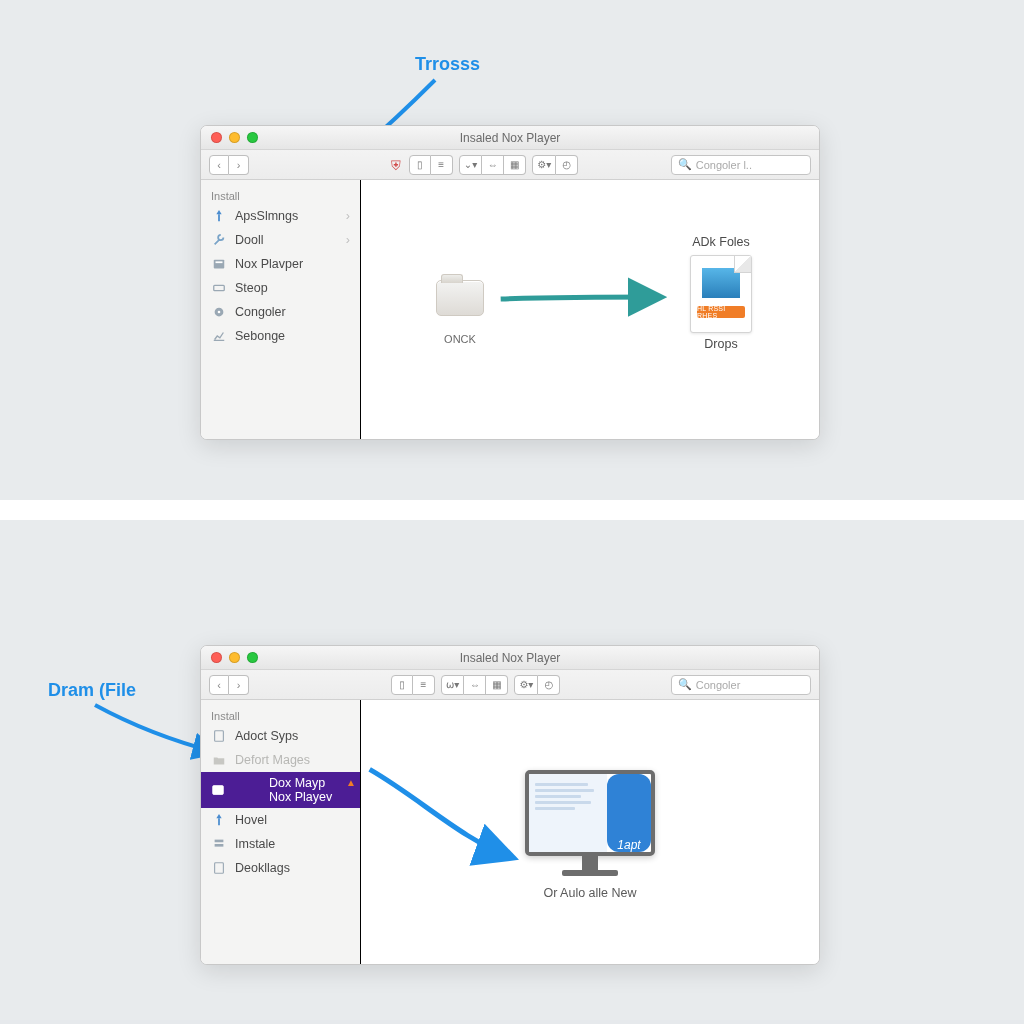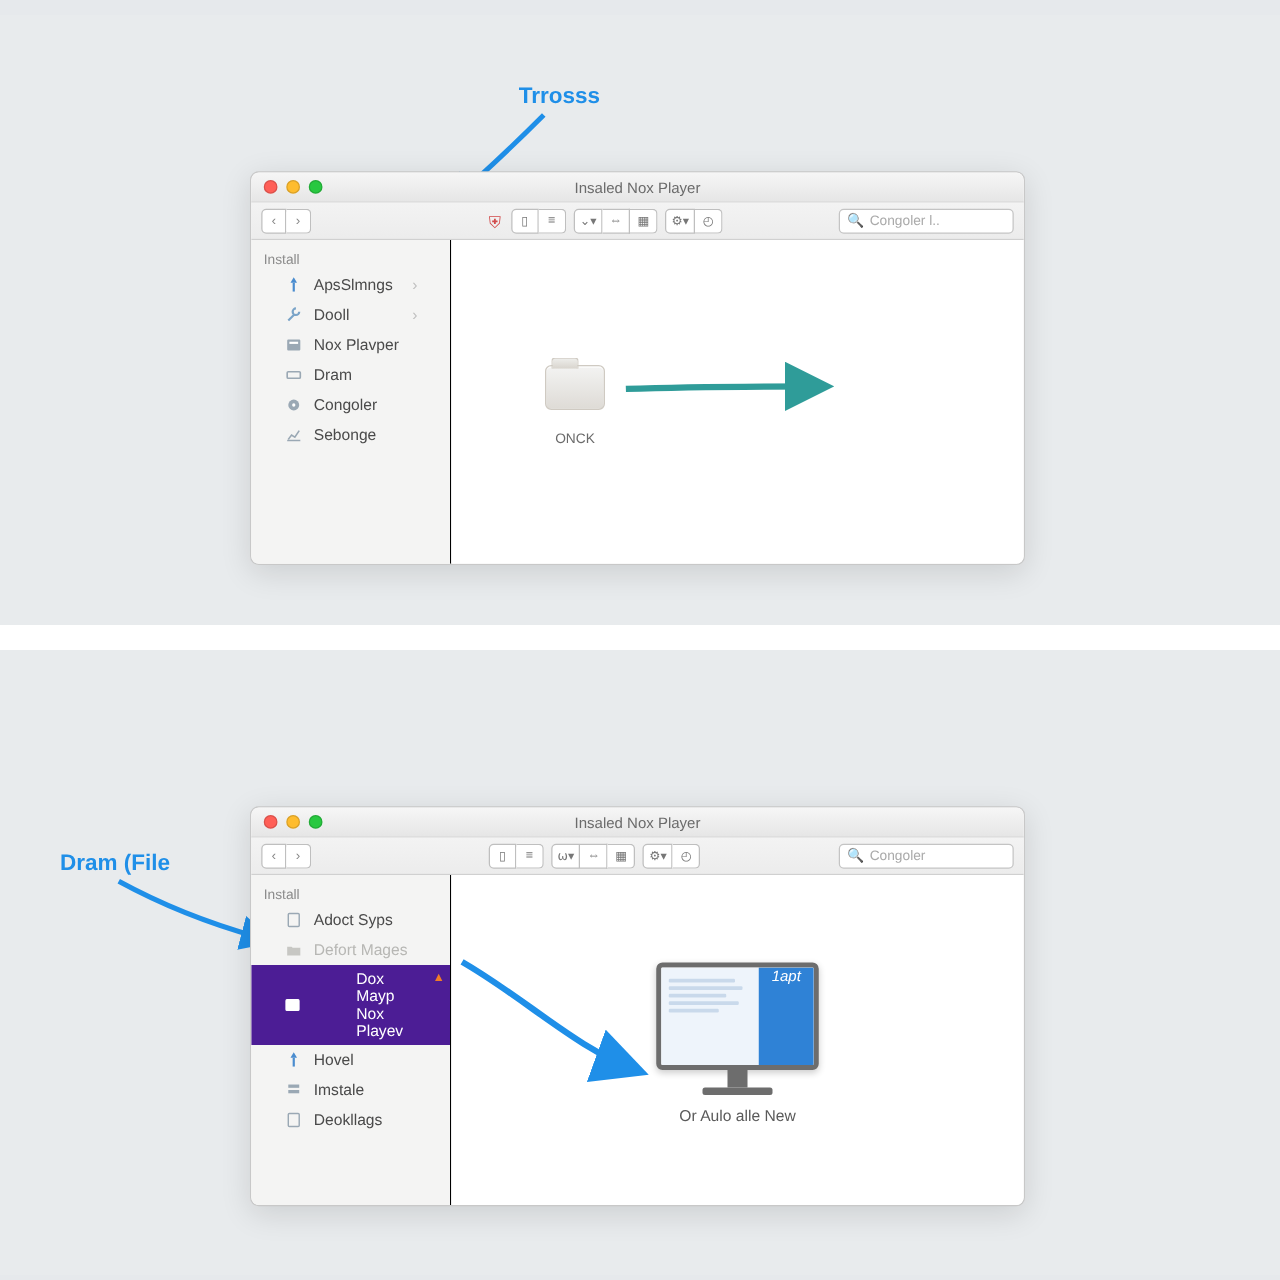--- a/index.html
+++ b/index.html
@@ -9,21 +9,21 @@
     font-family: -apple-system, "Helvetica Neue", Arial, sans-serif;
     font-size: 13px;
     color: #3a3a3a;
     overflow: hidden;
   }
 
   .panel {
     position: absolute; left: 0; width: 1024px;
     background: #e8ebed;
   }
-  .panel-1 { top: 12px; height: 500px; }
+  .panel-1 { top: 0; height: 500px; }
   .panel-2 { top: 520px; height: 500px; }
   .gap { position:absolute; top:500px; left:0; width:1024px; height:20px; background:#fff;}
 
   .callout {
     position: absolute;
     color: #1f8fe8;
     font-weight: 700;
     font-size: 18px;
   }
 
@@ -72,21 +72,21 @@
   }
 
   .body { display:flex; height: calc(100% - 54px); }
   .sidebar {
     width: 160px; background:#f4f4f3; border-right:1px solid #000000;
     padding-top:6px;
   }
   .sb-head { font-size:11px; color:#8b8b8b; padding:4px 10px 2px; }
   .sb-item {
     display:flex; align-items:center; gap:8px;
-    padding:4px 26px; font-size:12.5px; color:#4a4a4a; position:relative;
+    padding:4px 10px; font-size:12.5px; color:#4a4a4a; position:relative;
   }
   .sb-item .chev { margin-left:auto; color:#c0c0c0;}
   .sb-item.selected { background:#4c1d95; color:#fff;gap:44px; }
   .sb-item.selected .sb-ico svg * { stroke:#fff; fill:#fff; }
   .sb-ico { width:16px; height:16px; display:flex;align-items:center;justify-content:center;}
   .content { flex:1; background:#fff; position:relative; }
 
   
   svg.overlay { position:absolute; inset:0; width:100%; height:100%; pointer-events:none; }
 
@@ -134,21 +134,21 @@
   
   .monitor{
     position:absolute; left:50%; transform:translateX(-50%);
     display:flex;flex-direction:column;align-items:center;
   }
   .screen{
     width:130px;height:86px;border:4px solid #6d6d6d;border-radius:5px;background:#fff;
     display:flex; overflow:hidden; box-shadow:0 2px 6px rgba(0,0,0,.2);
   }
   .screen-left{flex:1.2;background:#eef4fb;padding:6px;}
-  .screen-right{flex:.8;background:#2f82d6;display:flex;align-items:flex-start;justify-content:center;}
+  .screen-right{flex:.8;background:#2f82d6;display:flex;align-items:flex-end;justify-content:center;border-radius:12px;}
   .lines{height:3px;background:#c9d9eb;margin:3px 0;border-radius:1px;}
   .screen-right span{color:#fff;font-size:12px;font-style:italic;}
   .stand{width:16px;height:14px;background:#6d6d6d;}
   .base{width:56px;height:6px;background:#6d6d6d;border-radius:2px;}
   .mon-caption{margin-top:10px;font-size:12.5px;color:#5a5a5a;}
 
   .flame{position:absolute;right:4px;top:5px;font-size:10px;color:#f07d27;}
 
   .shield-ico{color:#d24b4b;font-size:13px;margin-right:2px;display:inline-block;transform:translateY(1px);}
 
@@ -236,21 +236,21 @@
               </svg>
           </span>
           <span>Nox Plavper</span>
         </div>
         <div class="sb-item">
           <span class="sb-ico">
             <svg width="14" height="14" viewBox="0 0 16 16">
                 <rect x="2" y="5" width="12" height="6" rx="1" fill="none" stroke="#9aa8b4" stroke-width="1.5"></rect>
               </svg>
           </span>
-          <span>Dram</span>
+          <span>Steop</span>
         </div>
         <div class="sb-item">
           <span class="sb-ico">
             <svg width="14" height="14" viewBox="0 0 16 16">
                 <circle cx="8" cy="8" r="5" fill="#9aa8b4"></circle>
                 <circle cx="8" cy="8" r="1.5" fill="#fff"></circle>
               </svg>
           </span>
           <span>Congoler</span>
         </div>
@@ -274,20 +274,28 @@
 
         <svg class="overlay" viewBox="0 0 460 261">
           <defs>
             <marker id="ah2" viewBox="0 0 10 10" refX="8" refY="5" markerWidth="8" markerHeight="8" orient="auto">
               <path d="M0,0 L10,5 L0,10 Z" fill="#2f9c99"></path>
             </marker>
           </defs>
           <path d="M 140 120 C 200 118 240 118 300 118" stroke="#2f9c99" stroke-width="5" fill="none" marker-end="url(#ah2)"></path>
         </svg>
 
+        <div class="filecard" style="left:320px; top:75px;">
+          <div class="file-caption-top">ADk Foles</div>
+          <div class="page">
+            <div class="thumb-img"></div>
+            <div class="badge">HL RSSI RHES</div>
+          </div>
+          <span class="file-caption">Drops</span>
+        </div>
       </div>
     </div>
   </div>
 </div>
 
 <div class="gap"></div>
 
 <div class="panel panel-2">
 
   <div class="callout" style="left:48px; top:160px;">Dram (File</div>

